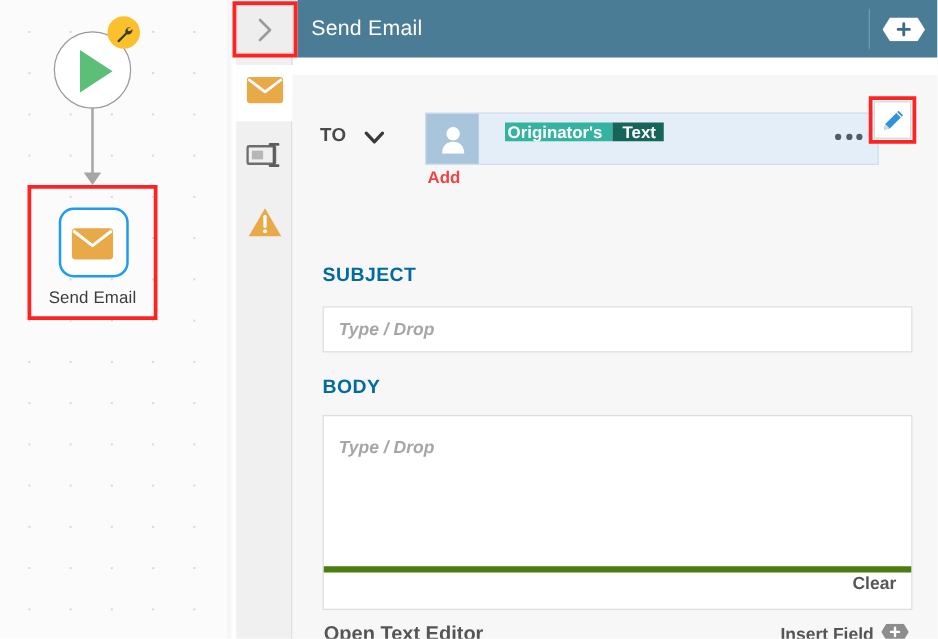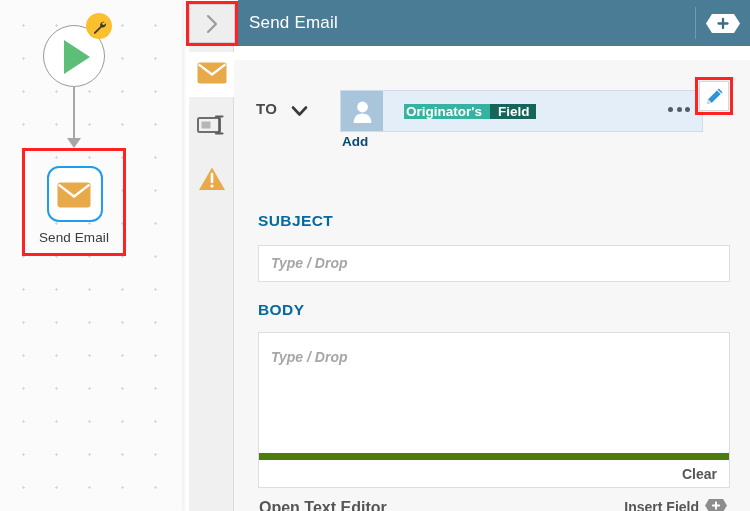--- a/index.html
+++ b/index.html
@@ -139,21 +139,21 @@
   .recip-field {
     position: absolute; left: 84px; top: 0; width: 363px; height: 42px;
     background: #e3eef9; border: 1px solid #cfdceb;
   }
   .avatar {
     position: absolute; left: 0; top: 0; width: 42px; height: 40px;
     background: #a9c5dc; display: flex; align-items: center; justify-content: center;
   }
   .chip {
     position: absolute; left: 53px; top: 7px; height: 26px;
-    display: flex; align-items: center;
+    display: flex; align-items: flex-start;
   }
   .chip-notch {
     width: 10px;
     background: #36b2a0;
     clip-path: polygon(100% 0, 100% 100%, 0 50%);
   }
   .chip-main {
     background: #36b2a0; color: #ffffff; font-size: 13.5px;
     display: flex; align-items: center; padding: 0 8px 0 2px;
   }
@@ -168,21 +168,21 @@
   .ellipsis {
     position: absolute; right: 12px; top: 16px;
     display: flex; gap: 3.5px;
   }
   .ellipsis span {
     width: 5px; height: 5px; border-radius: 50%; background: #515c66;
     display: block;
   }
   .add-link {
     position: absolute; left: 86px; top: 44px;
-    font-size: 13.5px; color: #0c4a6e;
+    font-size: 13.5px; color: #ef4444;
   }
 
   #hl-pencil { left: 695px; top: 77px; width: 38px; height: 38px; z-index: 6; }
   .pencil-btn {
     position: absolute; left: 699px; top: 81px; width: 30px; height: 30px;
     background: #ffffff; border: 1px solid #d8d8d8;
     display: flex; align-items: center; justify-content: center;
     z-index: 5;
   }
 
@@ -200,22 +200,22 @@
   #body-box    { left: 24px; top: 272px; width: 472px; height: 156px; }
 
   .ph {
     position: absolute; left: 12px; top: 9px;
     font-style: italic; font-size: 14px; color: #a6a6a6;
   }
   #body-box .ph { top: 16px; }
 
   .clear-bar {
     position: absolute; left: 0; bottom: 0; width: 100%; height: 34px;
-    border-top: 7px solid #4d7c0f;
-    display: flex; align-items: center; justify-content: flex-end;
+    border-top: 5px solid #4d7c0f;
+    display: flex; align-items: flex-start; justify-content: flex-end;
   }
   .clear-text { font-size: 14px; color: #555555; margin-right: 12px; }
 
   .foot-left {
     position: absolute; left: 25px; top: 439px; font-size: 16px; color: #555555;
   }
   .foot-right {
     position: absolute; right: 23px; top: 439px; font-size: 14px; color: #555555;
     display: flex; align-items: center; gap: 6px; text-align: center;
   }
@@ -317,21 +317,21 @@
         <div class="avatar">
           <svg width="21" height="23" viewBox="0 0 21 23" aria-hidden="true">
             <circle cx="10.5" cy="7" r="5.4" fill="#ffffff"></circle>
             <path d="M1.6 23 C1.6 16.4 5.6 13.4 10.5 13.4 C15.4 13.4 19.4 16.4 19.4 23 Z" fill="#ffffff"></path>
           </svg>
         </div>
 
         <div class="chip">
           <div class="chip-notch"></div>
           <div class="chip-main">Originator's</div>
-          <div class="chip-sub">Field</div>
+          <div class="chip-sub">Text</div>
           <div class="chip-tail"></div>
         </div>
 
         <div class="ellipsis">
           <span></span>
           <span></span>
           <span></span>
         </div>
       </div>
 

